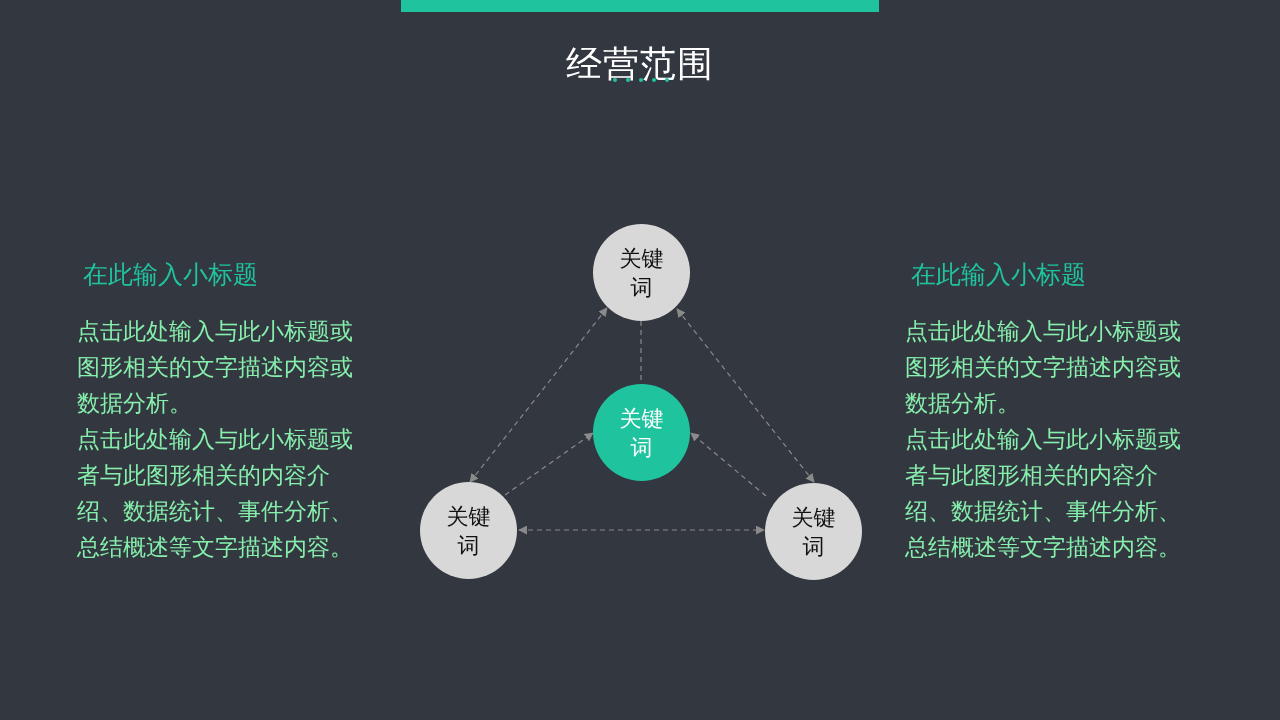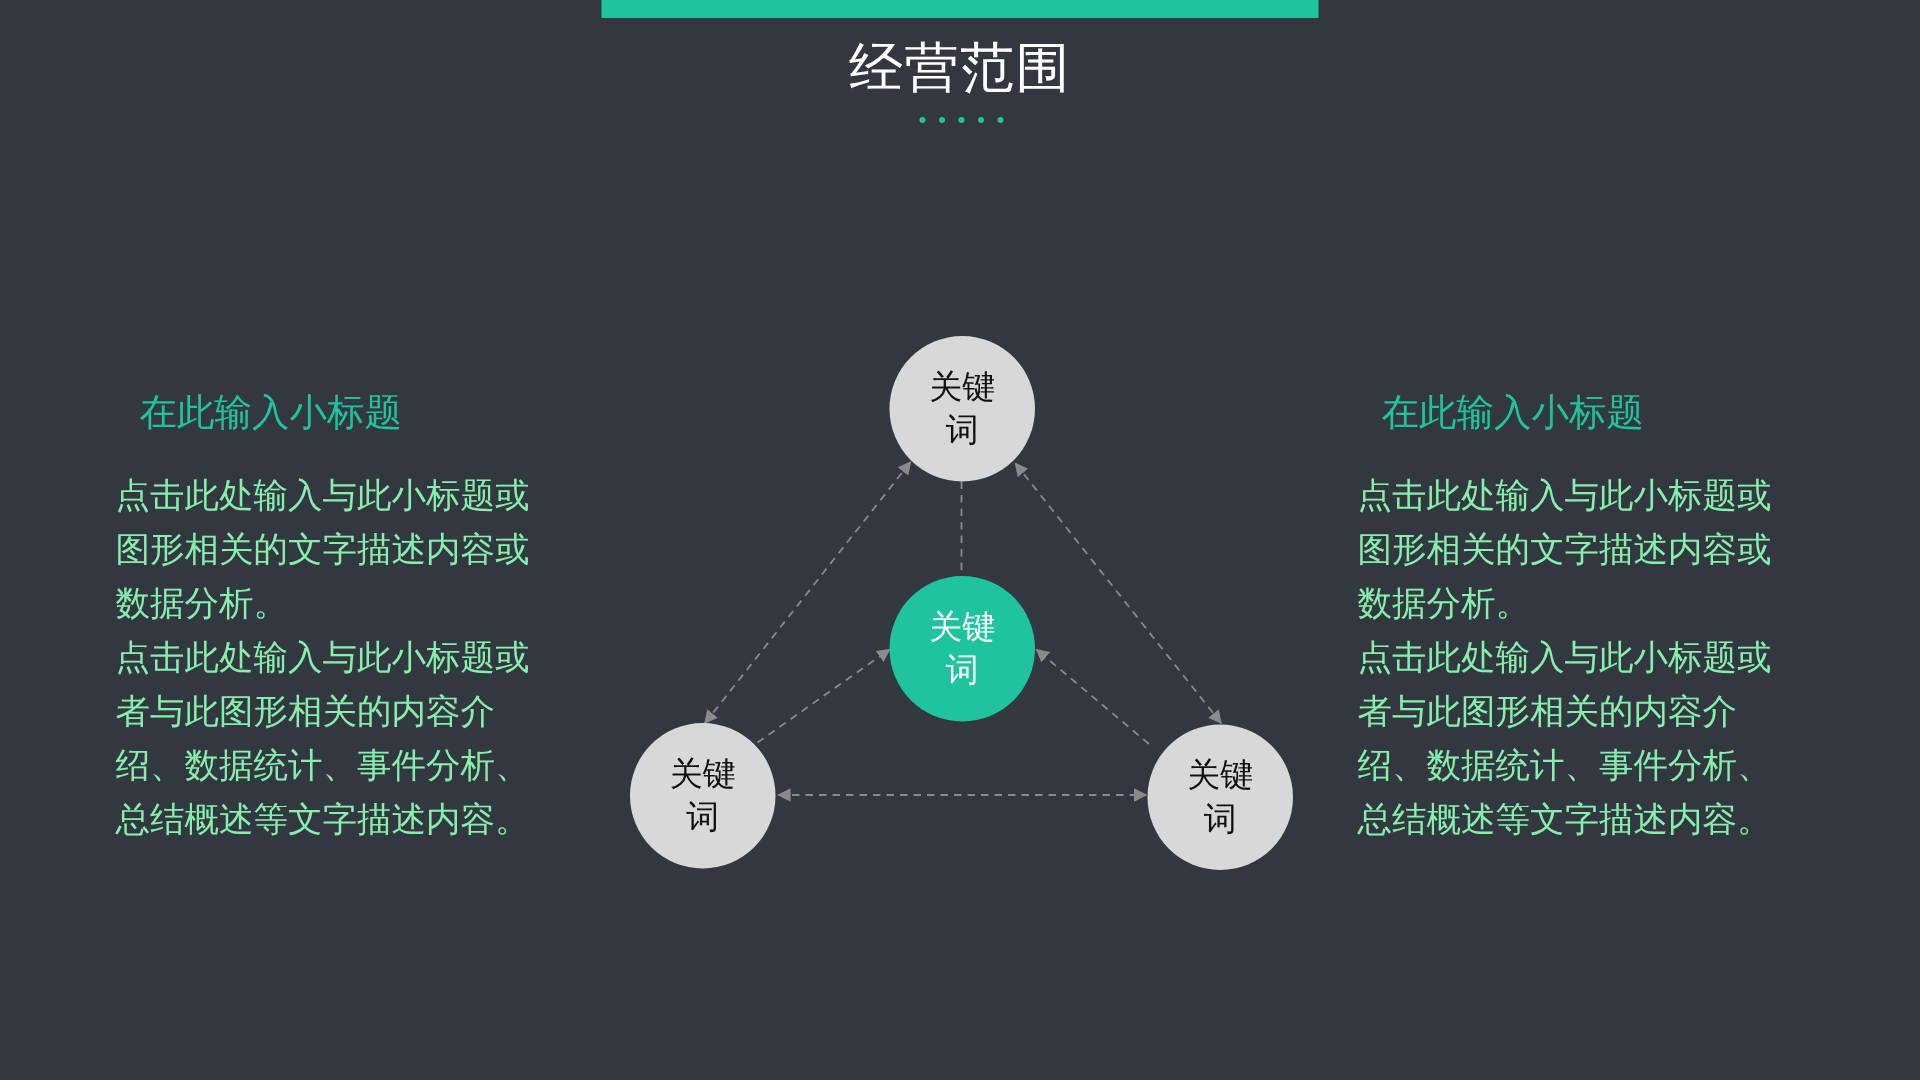--- a/index.html
+++ b/index.html
@@ -7,37 +7,37 @@
     width: 1280px; height: 720px; overflow: hidden;
     background: #333740;
     font-family: "DejaVu Sans", "Liberation Sans", sans-serif;
     position: relative;
   }
   .top-bar {
     position: absolute; left: 401px; top: 0; width: 478px; height: 12px;
     background: #1fc49f;
   }
   .title {
-    position: absolute; left: 0; width: 1280px; top: 22px;
+    position: absolute; left: 0; width: 1280px; top: 40px;
     text-align: center; color: #ffffff; font-size: 36px; line-height: 48px;
     letter-spacing: 1px;
   }
   .dots {
     position: absolute; left: 613px; top: 78px; width: 56px; height: 5px;
     display: flex; justify-content: space-between;
   }
   .dot { width: 4px; height: 4px; border-radius: 50%; background: #1fc49f; }
 
   .text-block {
     position: absolute; top: 257px; width: 300px;
   }
   .text-block.left { left: 77px; }
   .text-block.right { left: 905px; }
   .subtitle {
-    color: #1fc49f; font-size: 25px; line-height: 36px; margin: 0 0 20px 16px;
+    color: #1fc49f; font-size: 25px; line-height: 36px; margin: 0 0 20px 6px;
     white-space: nowrap;
   }
   .body-line {
     color: #86efac; font-size: 23px; line-height: 36px; white-space: nowrap;
   }
 
   .diagram { position: absolute; left: 0; top: 0; width: 1280px; height: 720px; }
   .node {
     position: absolute; width: 97px; height: 97px; border-radius: 50%;
     display: flex; flex-direction: column; align-items: center; justify-content: center;

